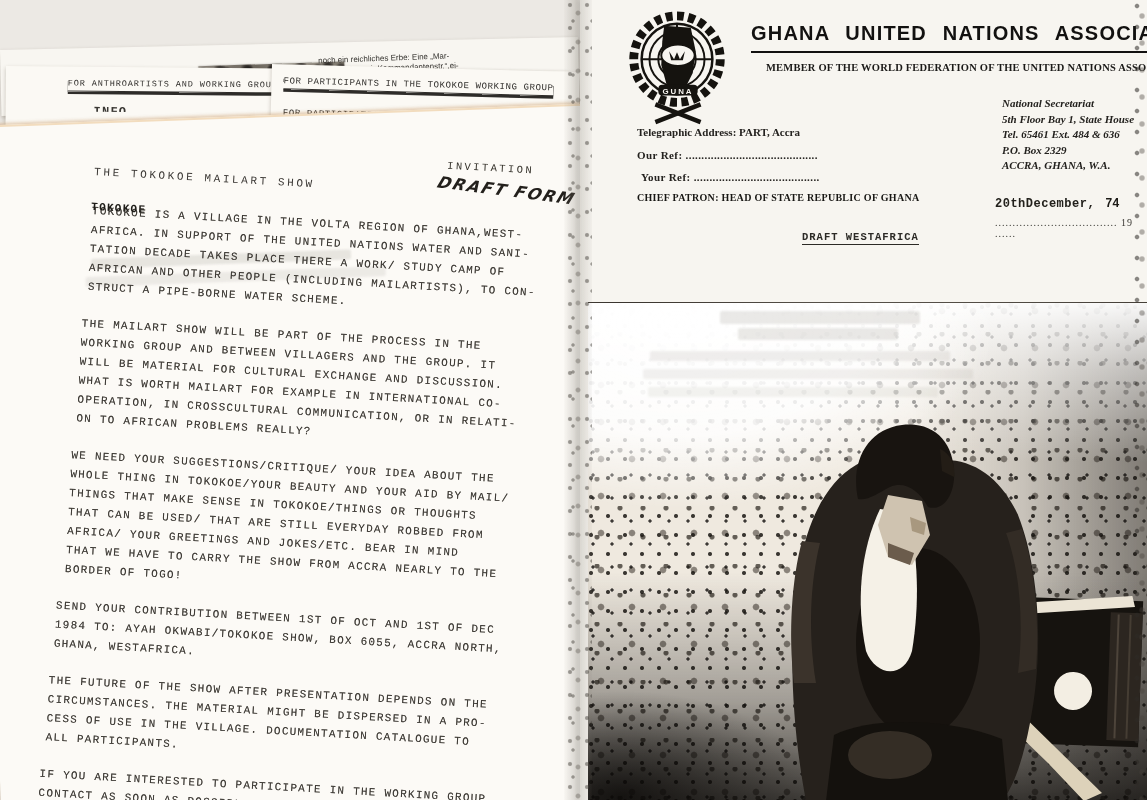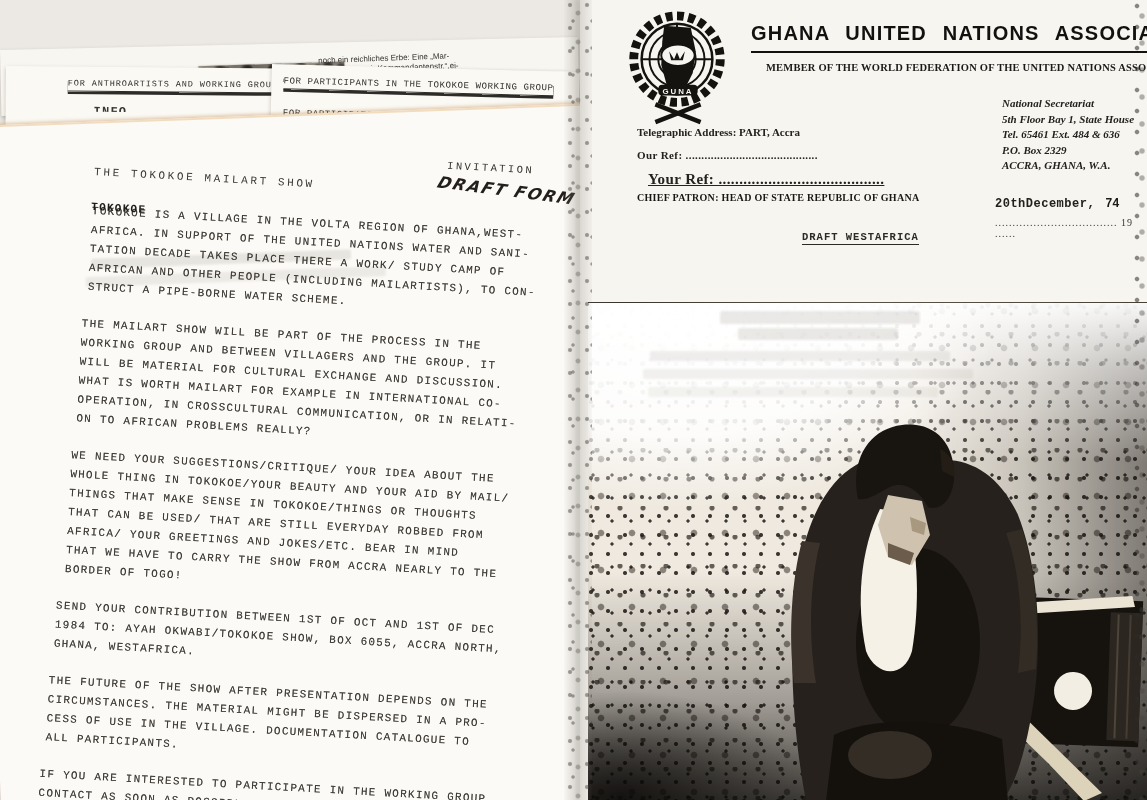--- a/index.html
+++ b/index.html
@@ -65,21 +65,21 @@
   
   .right-page{left:580px;top:0;width:567px;height:800px;background:#f7f5f0;box-shadow:-2px 0 5px rgba(0,0,0,.12);}
   .guna-logo{left:38px;top:8px;width:118px;height:122px;}
   .org-title{left:171px;top:22px;font-size:20px;font-weight:bold;color:#121110;letter-spacing:1.2px;word-spacing:9px;white-space:nowrap;
     border-bottom:2.5px solid #121110;padding-bottom:6px;}
   .org-subtitle{left:186px;top:62px;font-size:10.5px;font-weight:bold;color:#1b1a18;letter-spacing:.2px;white-space:nowrap;
     font-family:"Liberation Serif",serif;}
   .serif{font-family:"Liberation Serif",serif;}
   .tele-line{left:57px;top:126px;font-size:11px;color:#24221f;font-weight:600;}
   .ref-line1{left:57px;top:149px;font-size:11px;color:#24221f;font-weight:600;letter-spacing:.4px;}
-  .ref-line2{left:68px;top:171px;font-size:15px;color:#24221f;font-weight:600;letter-spacing:.4px;text-decoration:underline;}
+  .ref-line2{left:61px;top:171px;font-size:11px;color:#24221f;font-weight:600;letter-spacing:.4px;}
   .patron-line{left:57px;top:192px;font-size:10px;font-weight:bold;color:#181714;letter-spacing:.3px;text-align:right;}
   .secretariat{left:422px;top:96px;font-size:11px;line-height:15.5px;color:#23211e;font-style:italic;font-weight:600;white-space:pre-line;}
   .date-block{left:415px;top:193px;width:140px;}
   .date-typed{font-size:12px;font-weight:bold;color:#23211c;letter-spacing:.5px;}
   .date-83{font-size:12px;font-weight:bold;color:#1d1b17;margin-left:10px;}
   .date-dots{font-size:10px;color:#3a3833;letter-spacing:1px;margin-top:6px;font-family:"Liberation Serif",serif;}
   .draft-programme{left:222px;top:231px;font-size:10.5px;letter-spacing:1px;color:#2c2a26;font-weight:600;
     border-bottom:1.2px solid #2c2a26;padding-bottom:1px;}
   
   .photo{left:8px;top:302px;width:559px;height:498px;border-top:1px solid rgba(130,118,104,.35);

